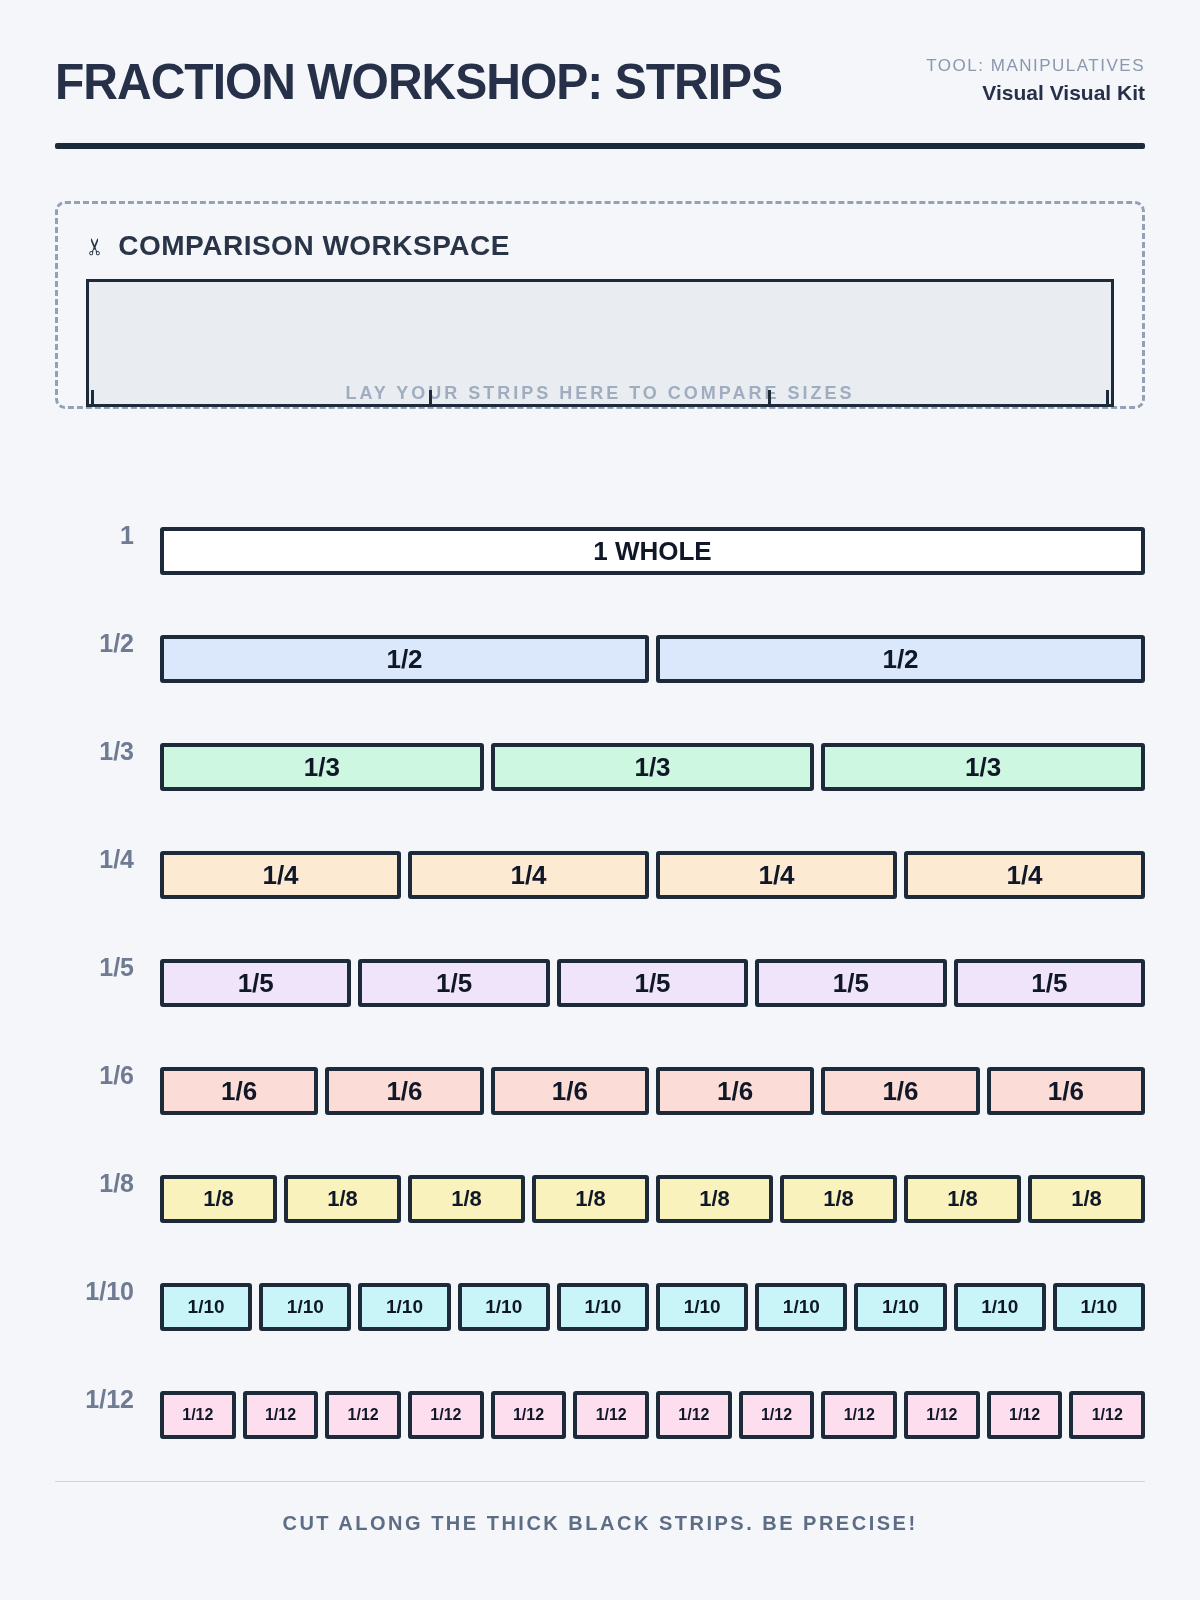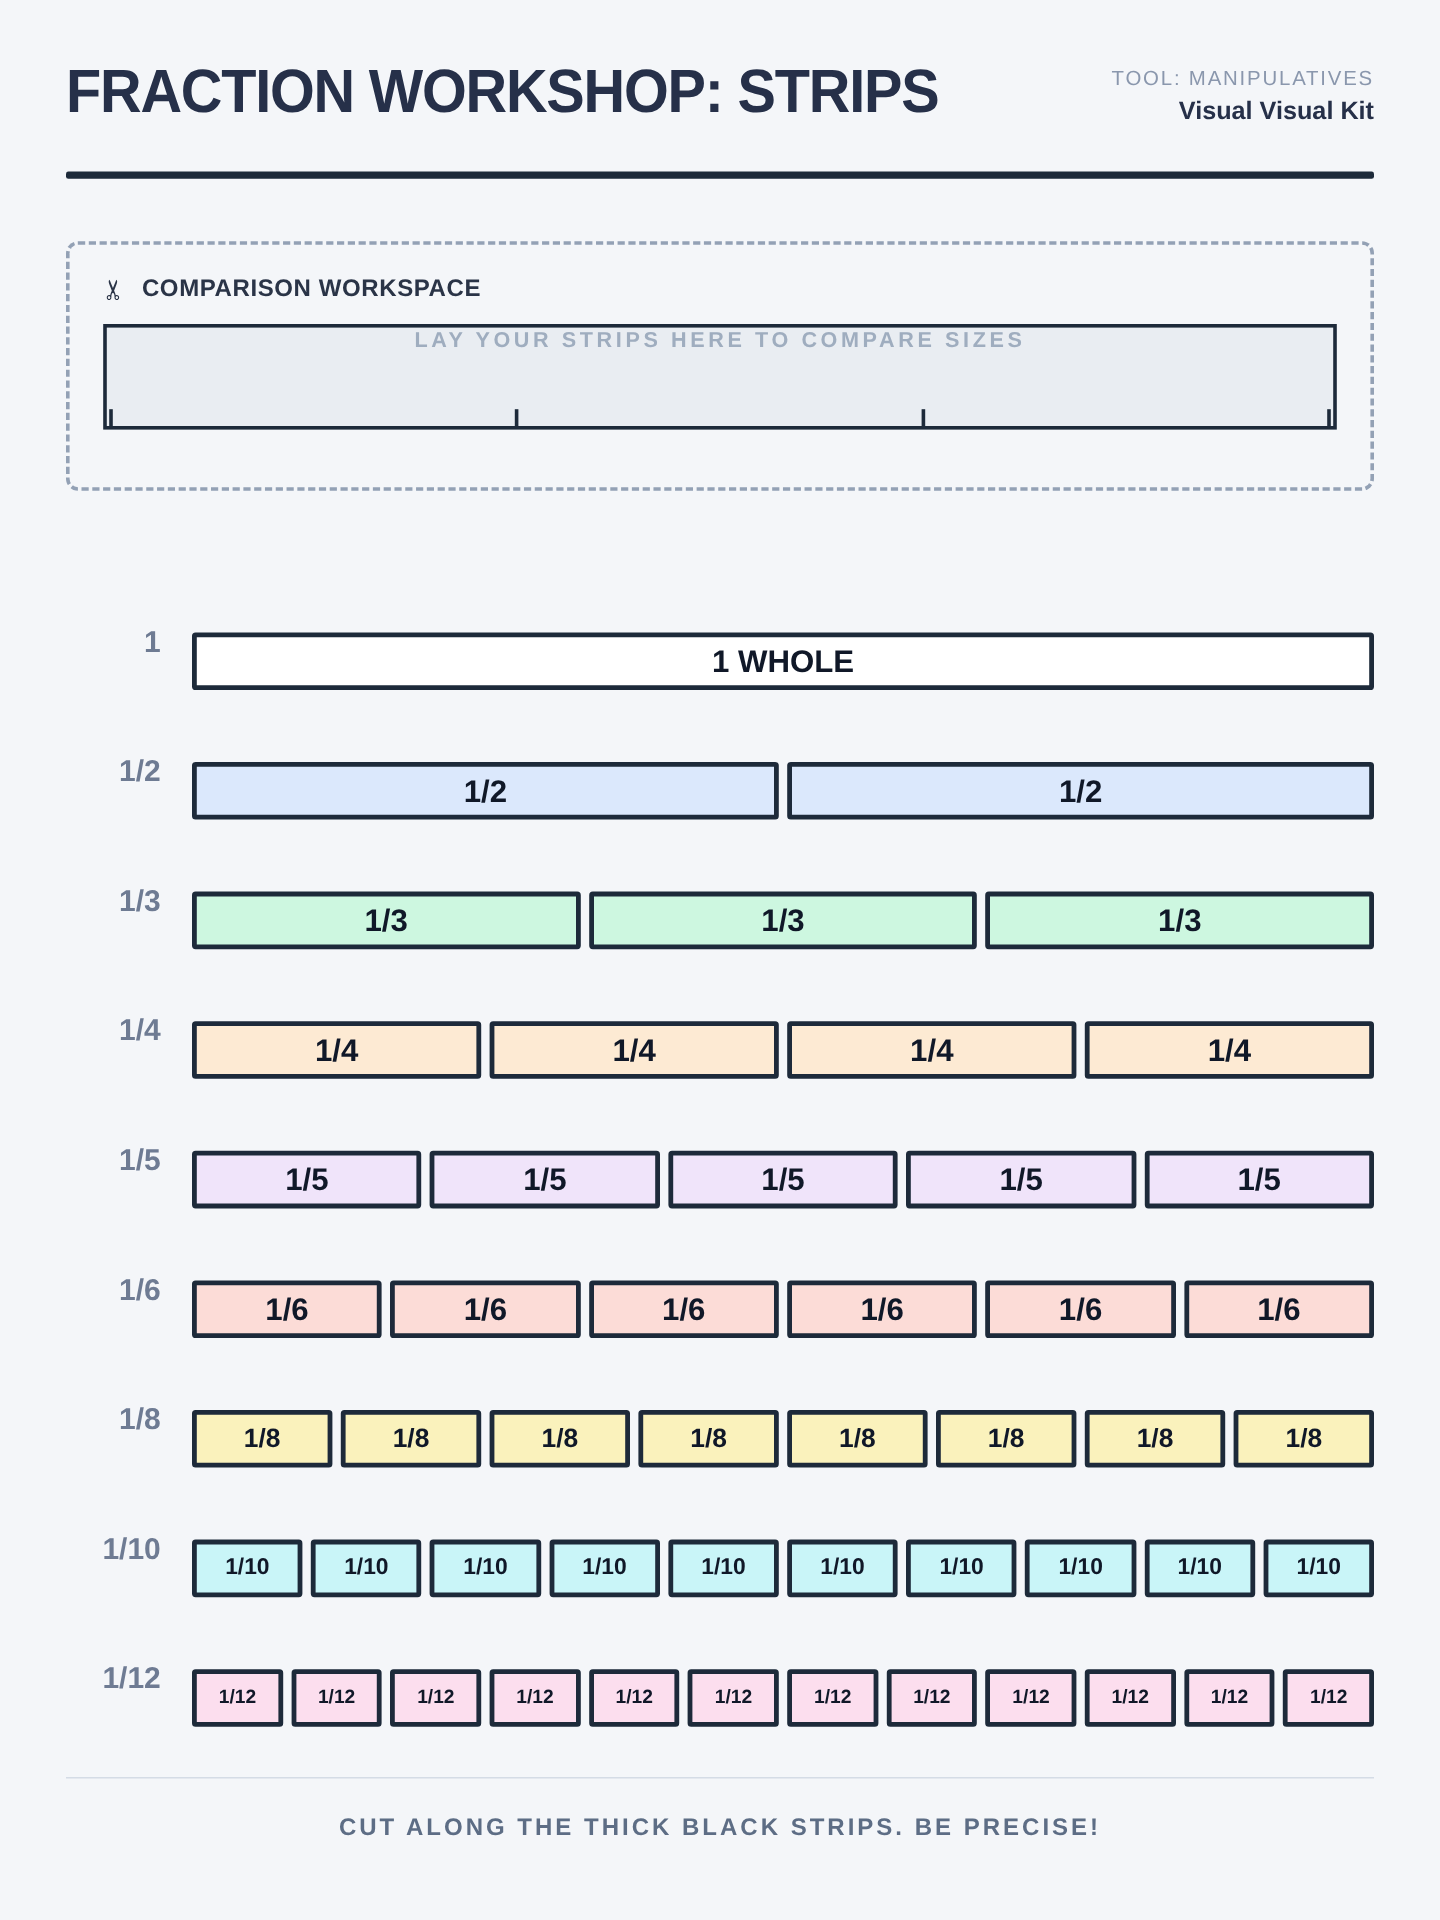--- a/index.html
+++ b/index.html
@@ -5,46 +5,46 @@
   * { box-sizing: border-box; margin: 0; padding: 0; }
   html, body { width: 1200px; height: 1600px; }
   body {
     background: #f4f6f9;
     font-family: "Liberation Sans", sans-serif;
     overflow: hidden;
   }
   .page { padding: 52px 55px 0; }
 
   
-  .hdr { display: flex; justify-content: space-between; align-items: flex-start; }
+  .hdr { display: flex; justify-content: space-between; align-items: flex-end; }
   .title {
     font-size: 48px; font-weight: 700; color: #263049;
     letter-spacing: -1px; line-height: 1; transform: scaleY(1.06);
     transform-origin: left top; white-space: nowrap;
   }
   .hdr-right { text-align: right; padding-top: 4px; }
   .tool { font-size: 17px; font-weight: 400; color: #8a97ad; letter-spacing: 1.5px; white-space: nowrap; }
   .kit  { font-size: 21px; font-weight: 700; color: #263049; margin-top: 5px; }
   .rule { height: 6px; background: #1d2a3a; margin-top: 38px; border-radius: 2px; }
 
   
   .ws {
     margin-top: 52px; border: 3px dashed #93a1b5; border-radius: 10px;
     padding: 26px 28px 28px; height: 208px;
   }
   .ws-head { display: flex; align-items: center; gap: 13px; }
   .scissors {
     font-family: "DejaVu Sans", sans-serif; font-size: 23px; color: #2a3447;
     transform: rotate(-90deg); display: inline-block; line-height: 1;
   }
-  .ws-title { font-size: 20px; font-weight: 700; color: #2a3447; letter-spacing: 0.5px; }
+  .ws-title { font-size: 28px; font-weight: 700; color: #2a3447; letter-spacing: 0.5px; }
   .tray {
-    position: relative; margin-top: 17px; height: 88px;
+    position: relative; margin-top: 17px; height: 128px;
     background: #e9edf2; border: 3px solid #1d2a3a;
-    display: flex; align-items: flex-start; justify-content: center;
+    display: flex; align-items: flex-end; justify-content: center;
   }
   .tray-text { font-size: 18px; font-weight: 700; color: #9fadbf; letter-spacing: 3px; }
   .tick { position: absolute; bottom: 0; width: 3px; height: 14px; background: #1d2a3a; }
 
   
   .strips { margin-top: 86px; }
   .row { display: flex; height: 80px; margin-bottom: 28px; }
   .gutter {
     width: 105px; padding-right: 26px; flex: 0 0 105px;
     display: flex; align-items: center; justify-content: flex-end;

